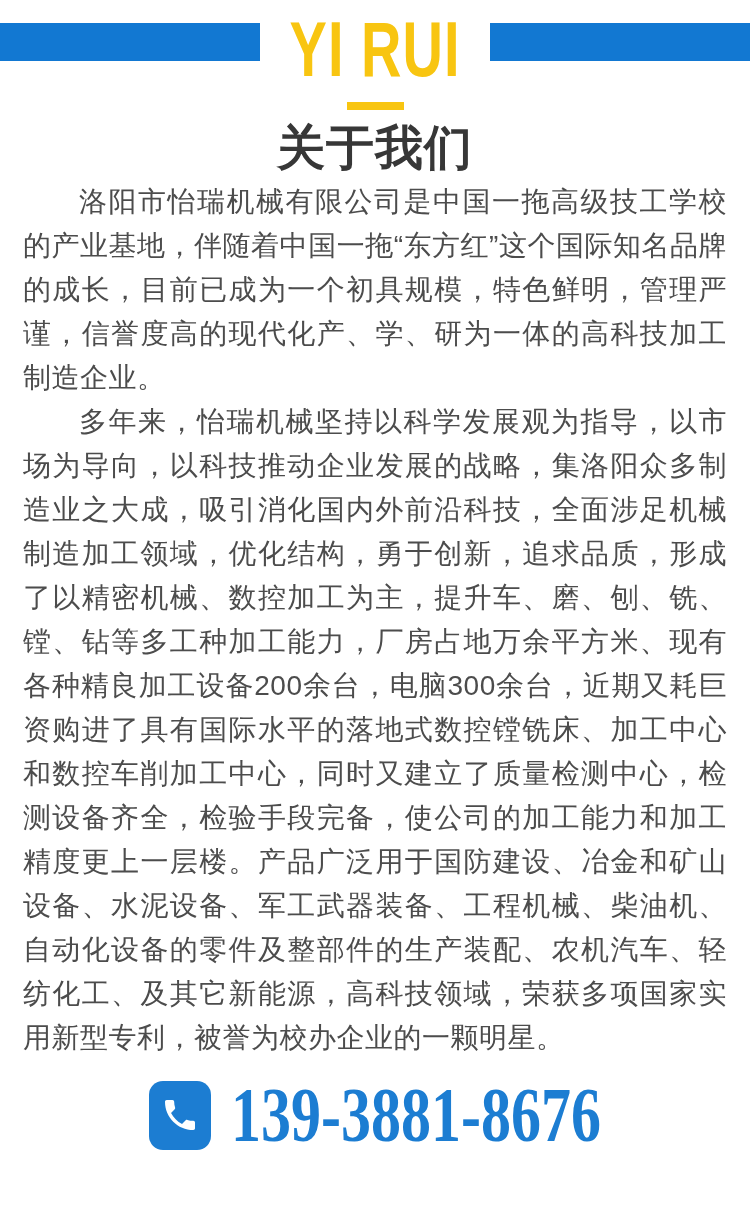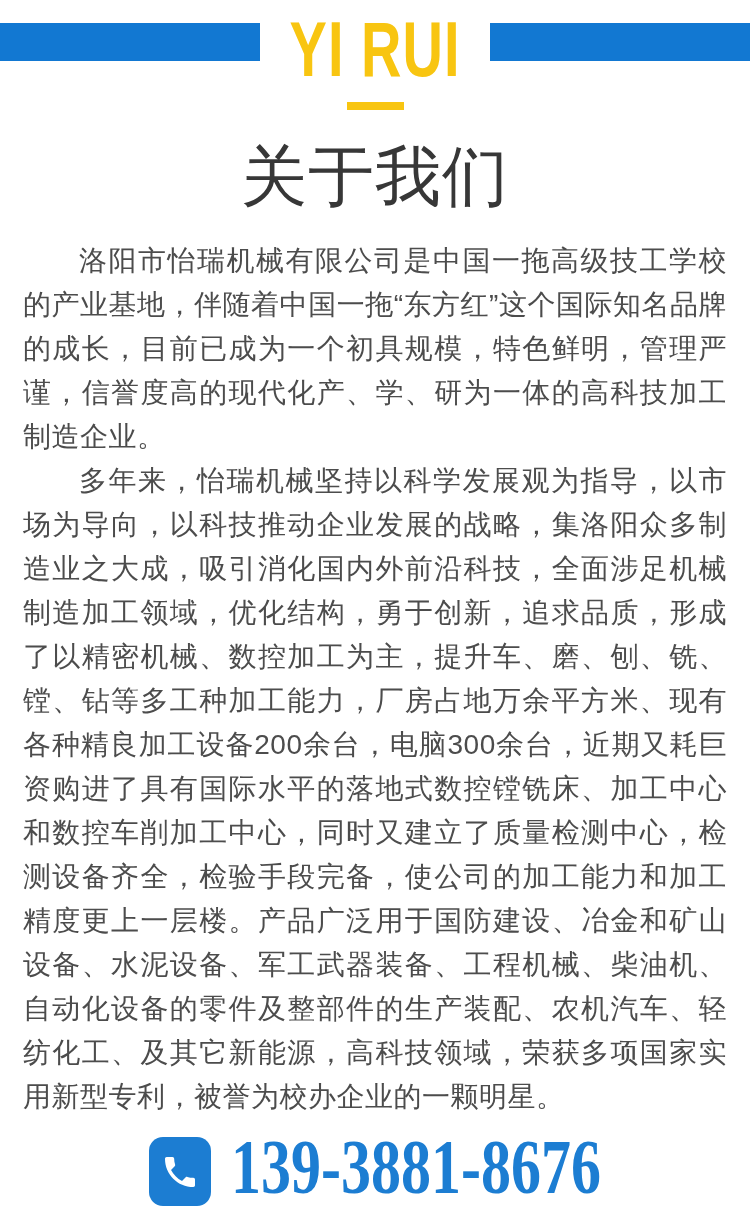--- a/index.html
+++ b/index.html
@@ -42,49 +42,49 @@
     line-height: 1;
     white-space: nowrap;
   }
   .logo-dash {
     width: 57px;
     height: 8px;
     background: var(--accent-yellow);
     margin: 15px auto 0 auto;
   }
   .page-title {
-    margin-top: 33px;
+    margin-top: 14px;
     text-align: center;
-    font-size: 66px;
+    font-size: 48px;
     line-height: 1;
-    font-weight: normal;
+    font-weight: bold;
     color: var(--heading-gray);
     letter-spacing: 1px;
   }
 
   
   .about {
-    margin-top: 30px;
+    margin-top: 8px;
     padding: 0 23px;
   }
   .body-para {
     font-size: 28px;
     line-height: 44px;
     color: var(--body-gray);
     text-align: justify;
     text-indent: 2em;
     line-break: loose;
     letter-spacing: 0.5px;
   }
 
   
   .phone-row {
     margin-top: 18px;
     display: flex;
-    align-items: flex-start;
+    align-items: center;
     justify-content: center;
     gap: 20px;
     height: 74px;
     cursor: pointer;
   }
   .phone-badge {
     width: 62px;
     height: 69px;
     background: var(--phone-blue);
     border-radius: 14px;

